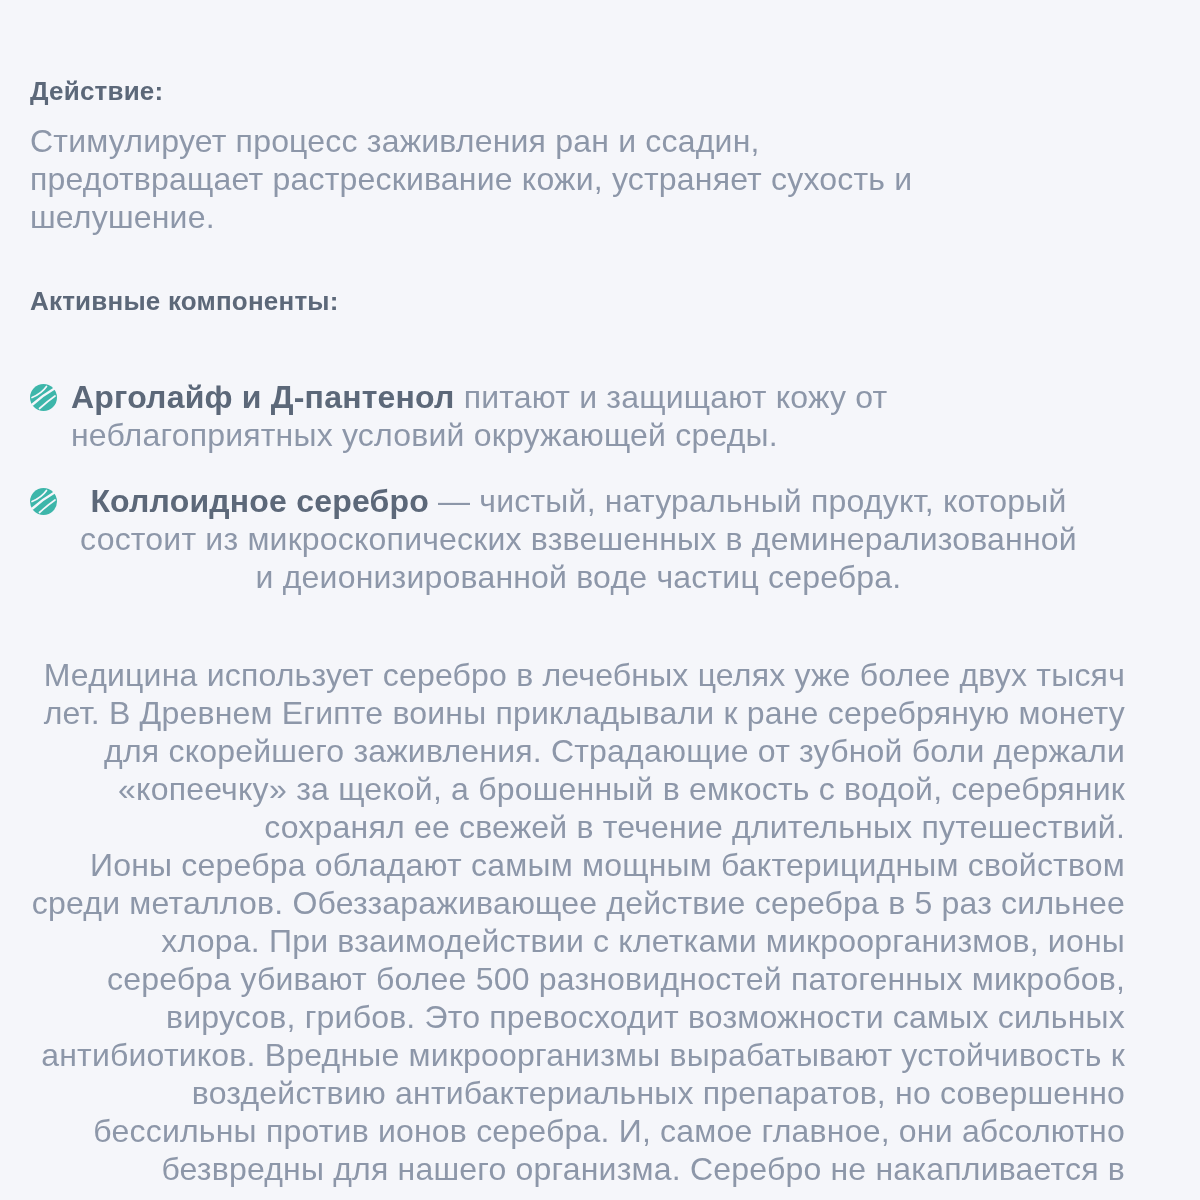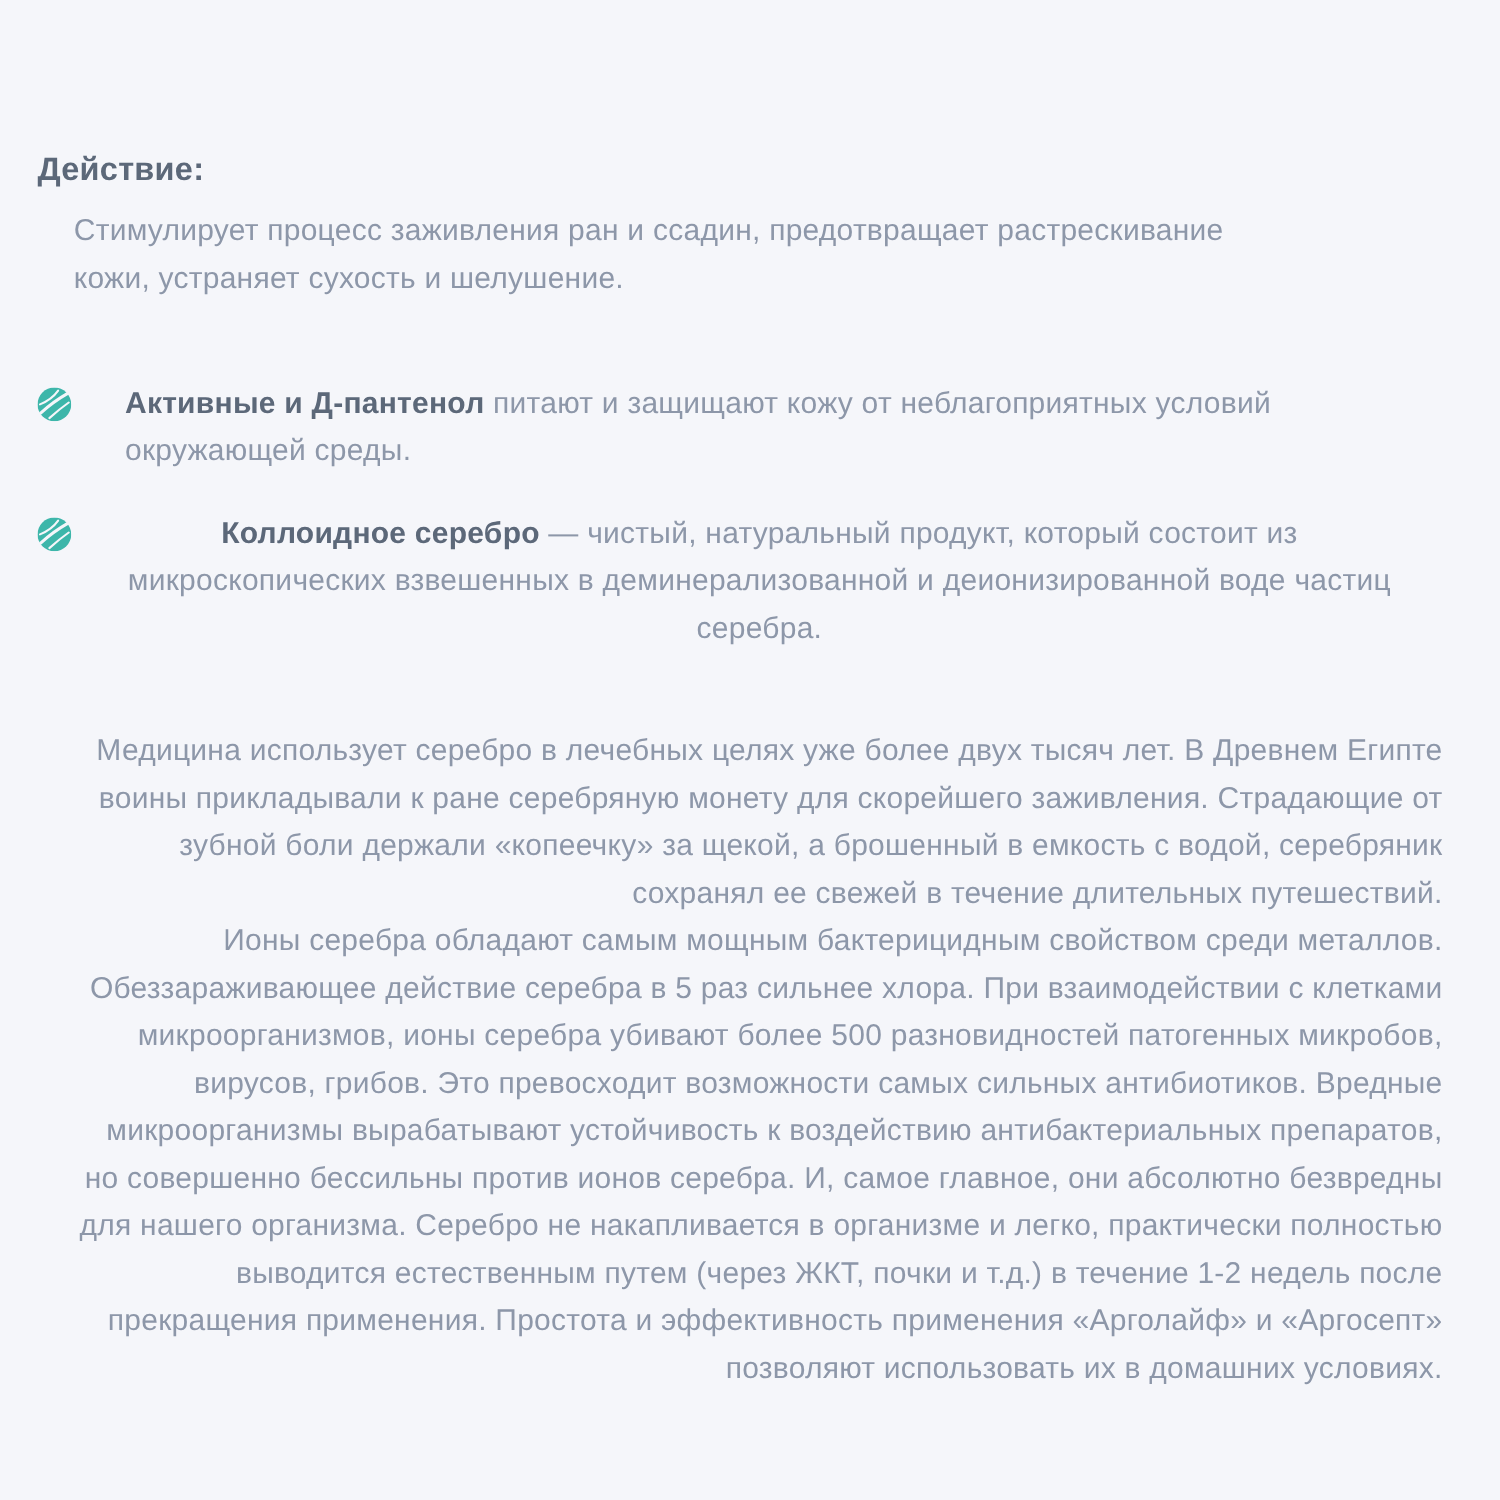--- a/index.html
+++ b/index.html
@@ -9,36 +9,35 @@
   *{margin:0;padding:0;box-sizing:border-box;}
   html,body{width:1200px;height:1200px;}
   body{
     background:var(--bg,#f5f6fa);
     font-family:"Liberation Sans",sans-serif;
     overflow:hidden;
   }
   .content{
     width:1200px;
     height:1200px;
-    padding:120px 30px 40px 30px;
+    padding:76px 30px 40px 30px;
   }
   .section-heading{
     color:var(--heading,#5c6879);
     font-size:26px;
     font-weight:700;
     line-height:30px;
     letter-spacing:.2px;
   }
   .body-text{
     color:var(--body,#8d97a9);
-    font-size:24px;
+    font-size:32px;
     line-height:38px;
     letter-spacing:.2px;
     font-weight:400;
-    margin-left:29px;
   }
   .action-body{
     margin-top:16px;
     max-width:965px;
   }
   .components-heading{
     margin-top:50px;
   }
   .components-list{
     list-style:none;
@@ -75,30 +74,31 @@
   }
 </style>
 </head>
 <body>
 
 <div class="content">
 
   <h2 class="section-heading">Действие:</h2>
   <p class="body-text action-body">Стимулирует процесс заживления ран и ссадин, предотвращает растрескивание кожи, устраняет сухость и шелушение.</p>
 
+  <h2 class="section-heading components-heading">Активные компоненты:</h2>
 
   <ul class="components-list">
     <li class="component-item">
       <svg class="bullet-icon" viewBox="0 0 27 27" xmlns="http://www.w3.org/2000/svg">
         <circle cx="13.5" cy="13.5" r="13.5" fill="#3db6aa"></circle>
         <path d="M2.5 20.5 C9 14.5 17.5 8.5 24.5 4.5" stroke="#f5f6fa" stroke-width="2.4" fill="none" stroke-linecap="round"></path>
         <path d="M2 13.5 C8 11 13 7.5 16.5 2.5" stroke="#f5f6fa" stroke-width="1.7" fill="none" stroke-linecap="round"></path>
         <path d="M9.5 24.5 C14.5 20 20 15.5 25 12" stroke="#f5f6fa" stroke-width="1.7" fill="none" stroke-linecap="round"></path>
       </svg>
-      <div class="body-text component-text"><span class="component-bold">Активные и Д-пантенол</span><span> питают и защищают кожу от неблагоприятных условий окружающей среды.</span></div>
+      <div class="body-text component-text"><span class="component-bold">Арголайф и Д-пантенол</span><span> питают и защищают кожу от неблагоприятных условий окружающей среды.</span></div>
     </li>
     <li class="component-item">
       <svg class="bullet-icon" viewBox="0 0 27 27" xmlns="http://www.w3.org/2000/svg">
         <circle cx="13.5" cy="13.5" r="13.5" fill="#3db6aa"></circle>
         <path d="M2.5 20.5 C9 14.5 17.5 8.5 24.5 4.5" stroke="#f5f6fa" stroke-width="2.4" fill="none" stroke-linecap="round"></path>
         <path d="M2 13.5 C8 11 13 7.5 16.5 2.5" stroke="#f5f6fa" stroke-width="1.7" fill="none" stroke-linecap="round"></path>
         <path d="M9.5 24.5 C14.5 20 20 15.5 25 12" stroke="#f5f6fa" stroke-width="1.7" fill="none" stroke-linecap="round"></path>
       </svg>
       <div class="body-text component-text"><span class="component-bold">Коллоидное серебро</span><span> — чистый, натуральный продукт, который состоит из микроскопических взвешенных в деминерализованной и деионизированной воде частиц серебра.</span></div>
     </li>

